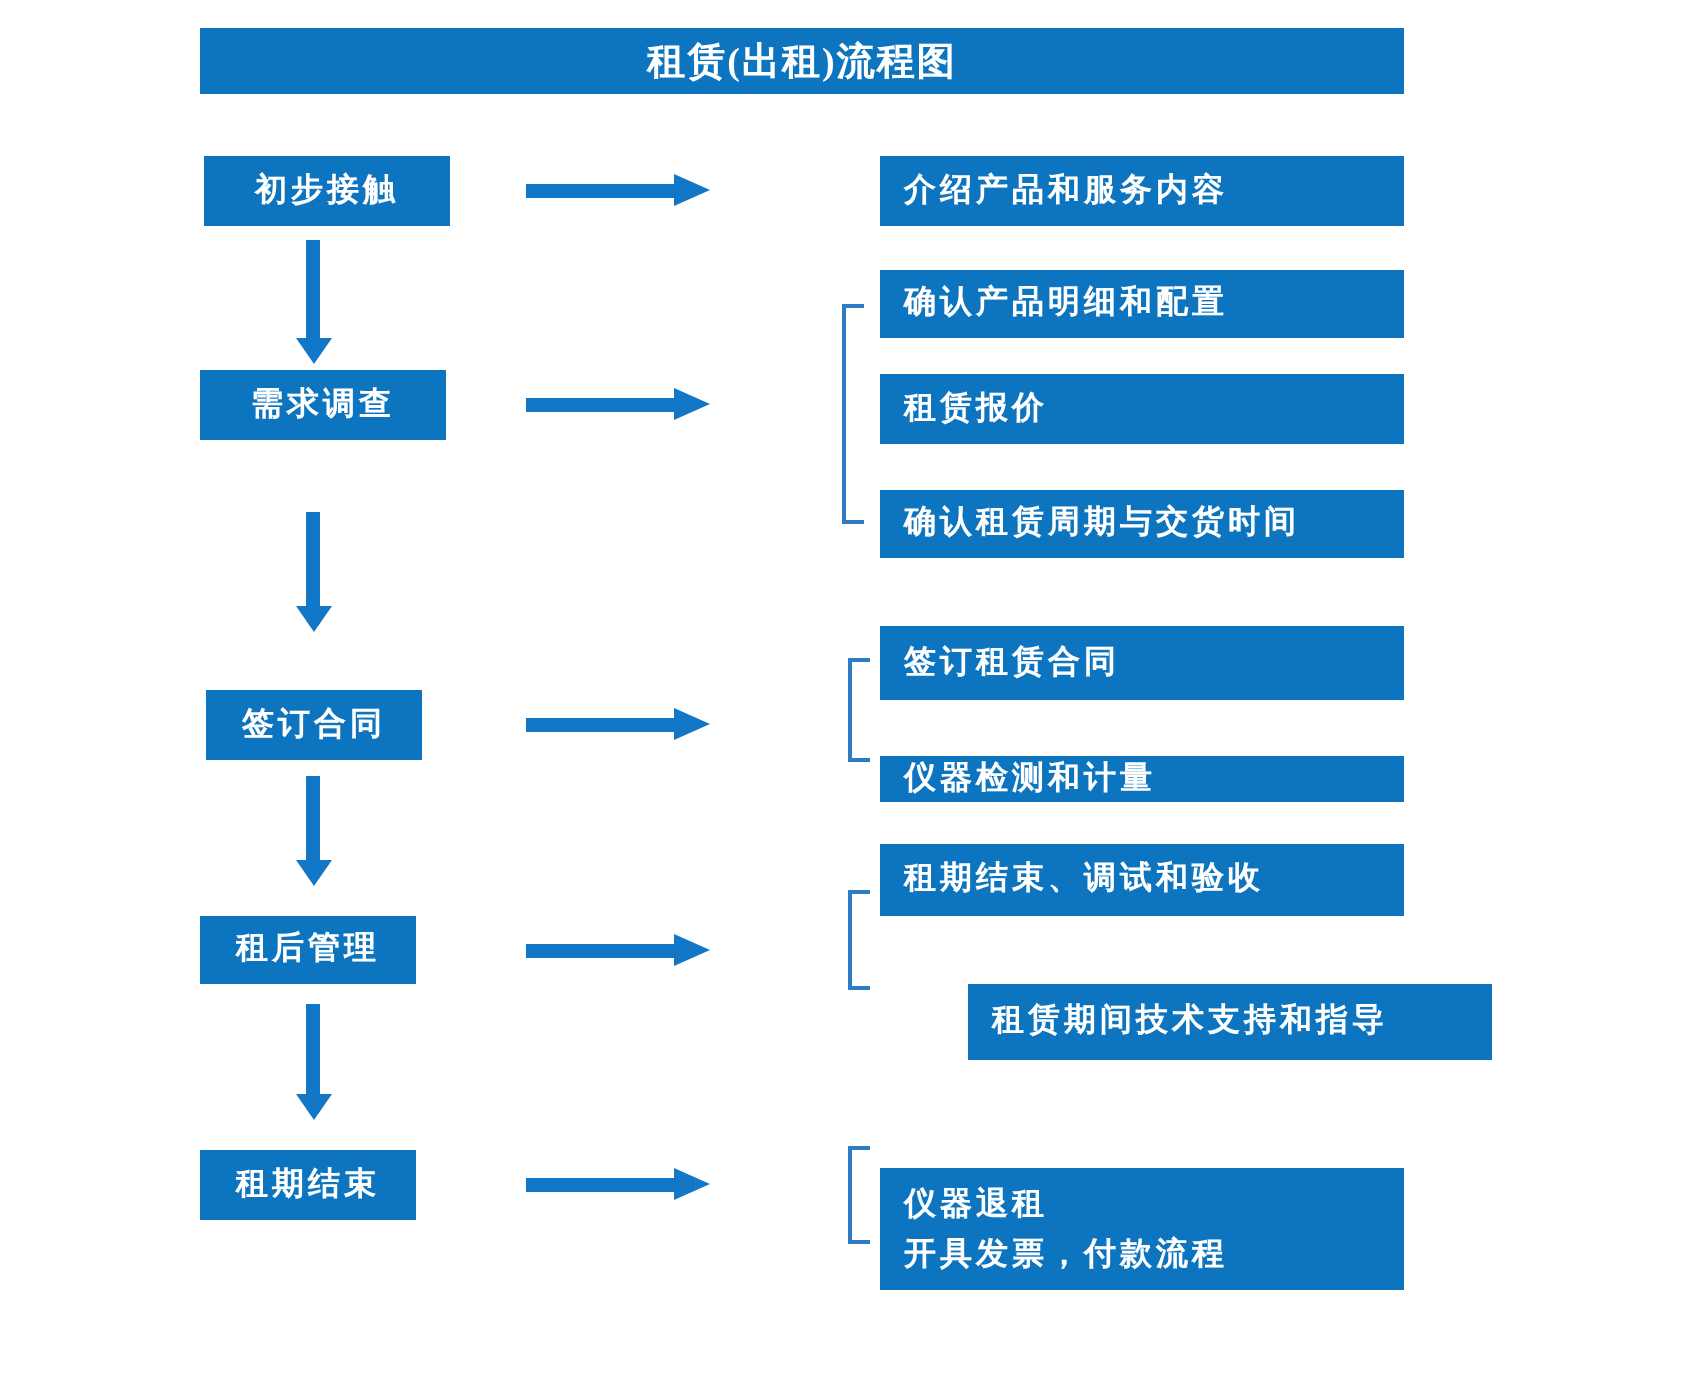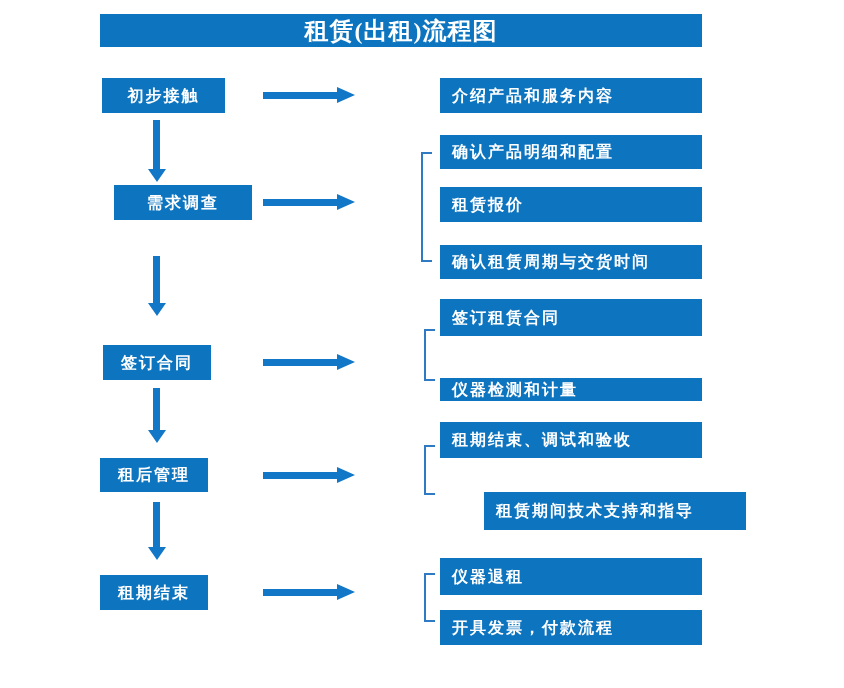--- a/index.html
+++ b/index.html
@@ -10,47 +10,47 @@
   body{
     width:844px;height:688px;background:var(--background);
     font-family:"Liberation Serif","DejaVu Serif",serif;overflow:hidden;
   }
   .canvas{position:relative;width:844px;height:688px;background:var(--background);}
 
   .title-bar{
     position:absolute;left:100px;top:14px;width:602px;height:33px;
     background:var(--box_blue);color:var(--text);
     display:flex;align-items:center;justify-content:center;
-    font-size:24px;font-weight:bold;letter-spacing:1px;
+    font-size:19px;font-weight:bold;letter-spacing:1px;
   }
 
   .box{
     position:absolute;box-sizing:border-box;
     background:var(--box_blue);color:var(--text);
     display:flex;align-items:center;
     font-size:16px;font-weight:bold;letter-spacing:2px;line-height:1;
   }
   .stage{justify-content:center;}
   .detail{left:440px;width:262px;justify-content:flex-start;padding-left:12px;}
 
   #s1{left:102px;top:78px;width:123px;height:35px;}
-  #s2{left:114px;top:185px;width:138px;height:35px;}
+  #s2{left:100px;top:185px;width:123px;height:35px;font-family:Liberation Mono, monospace;}
   #s3{left:103px;top:345px;width:108px;height:35px;}
   #s4{left:100px;top:458px;width:108px;height:34px;}
   #s5{left:100px;top:575px;width:108px;height:35px;}
 
   #d1{top:78px;height:35px;}
   #d2{top:135px;height:34px;}
   #d3{top:187px;height:35px;}
   #d4{top:245px;height:34px;}
-  #d5{top:299px;height:37px;}
+  #d5{top:313px;height:37px;}
   #d6{top:378px;height:23px;}
   #d7{top:422px;height:36px;}
   #d8{top:492px;height:38px;margin-left:44px;}
-  #d9{top:558px;height:37px;}
+  #d9{top:584px;height:37px;}
   #d10{top:610px;height:35px;}
 
   
   .harrow{position:absolute;left:263px;width:92px;height:16px;}
   .harrow .shaft{position:absolute;left:0;top:5px;width:74px;height:7px;background:var(--arrow_blue);}
   .harrow .head{
     position:absolute;left:74px;top:0;width:0;height:0;
     border-top:8px solid transparent;border-bottom:8px solid transparent;
     border-left:18px solid var(--arrow_blue);
   }

